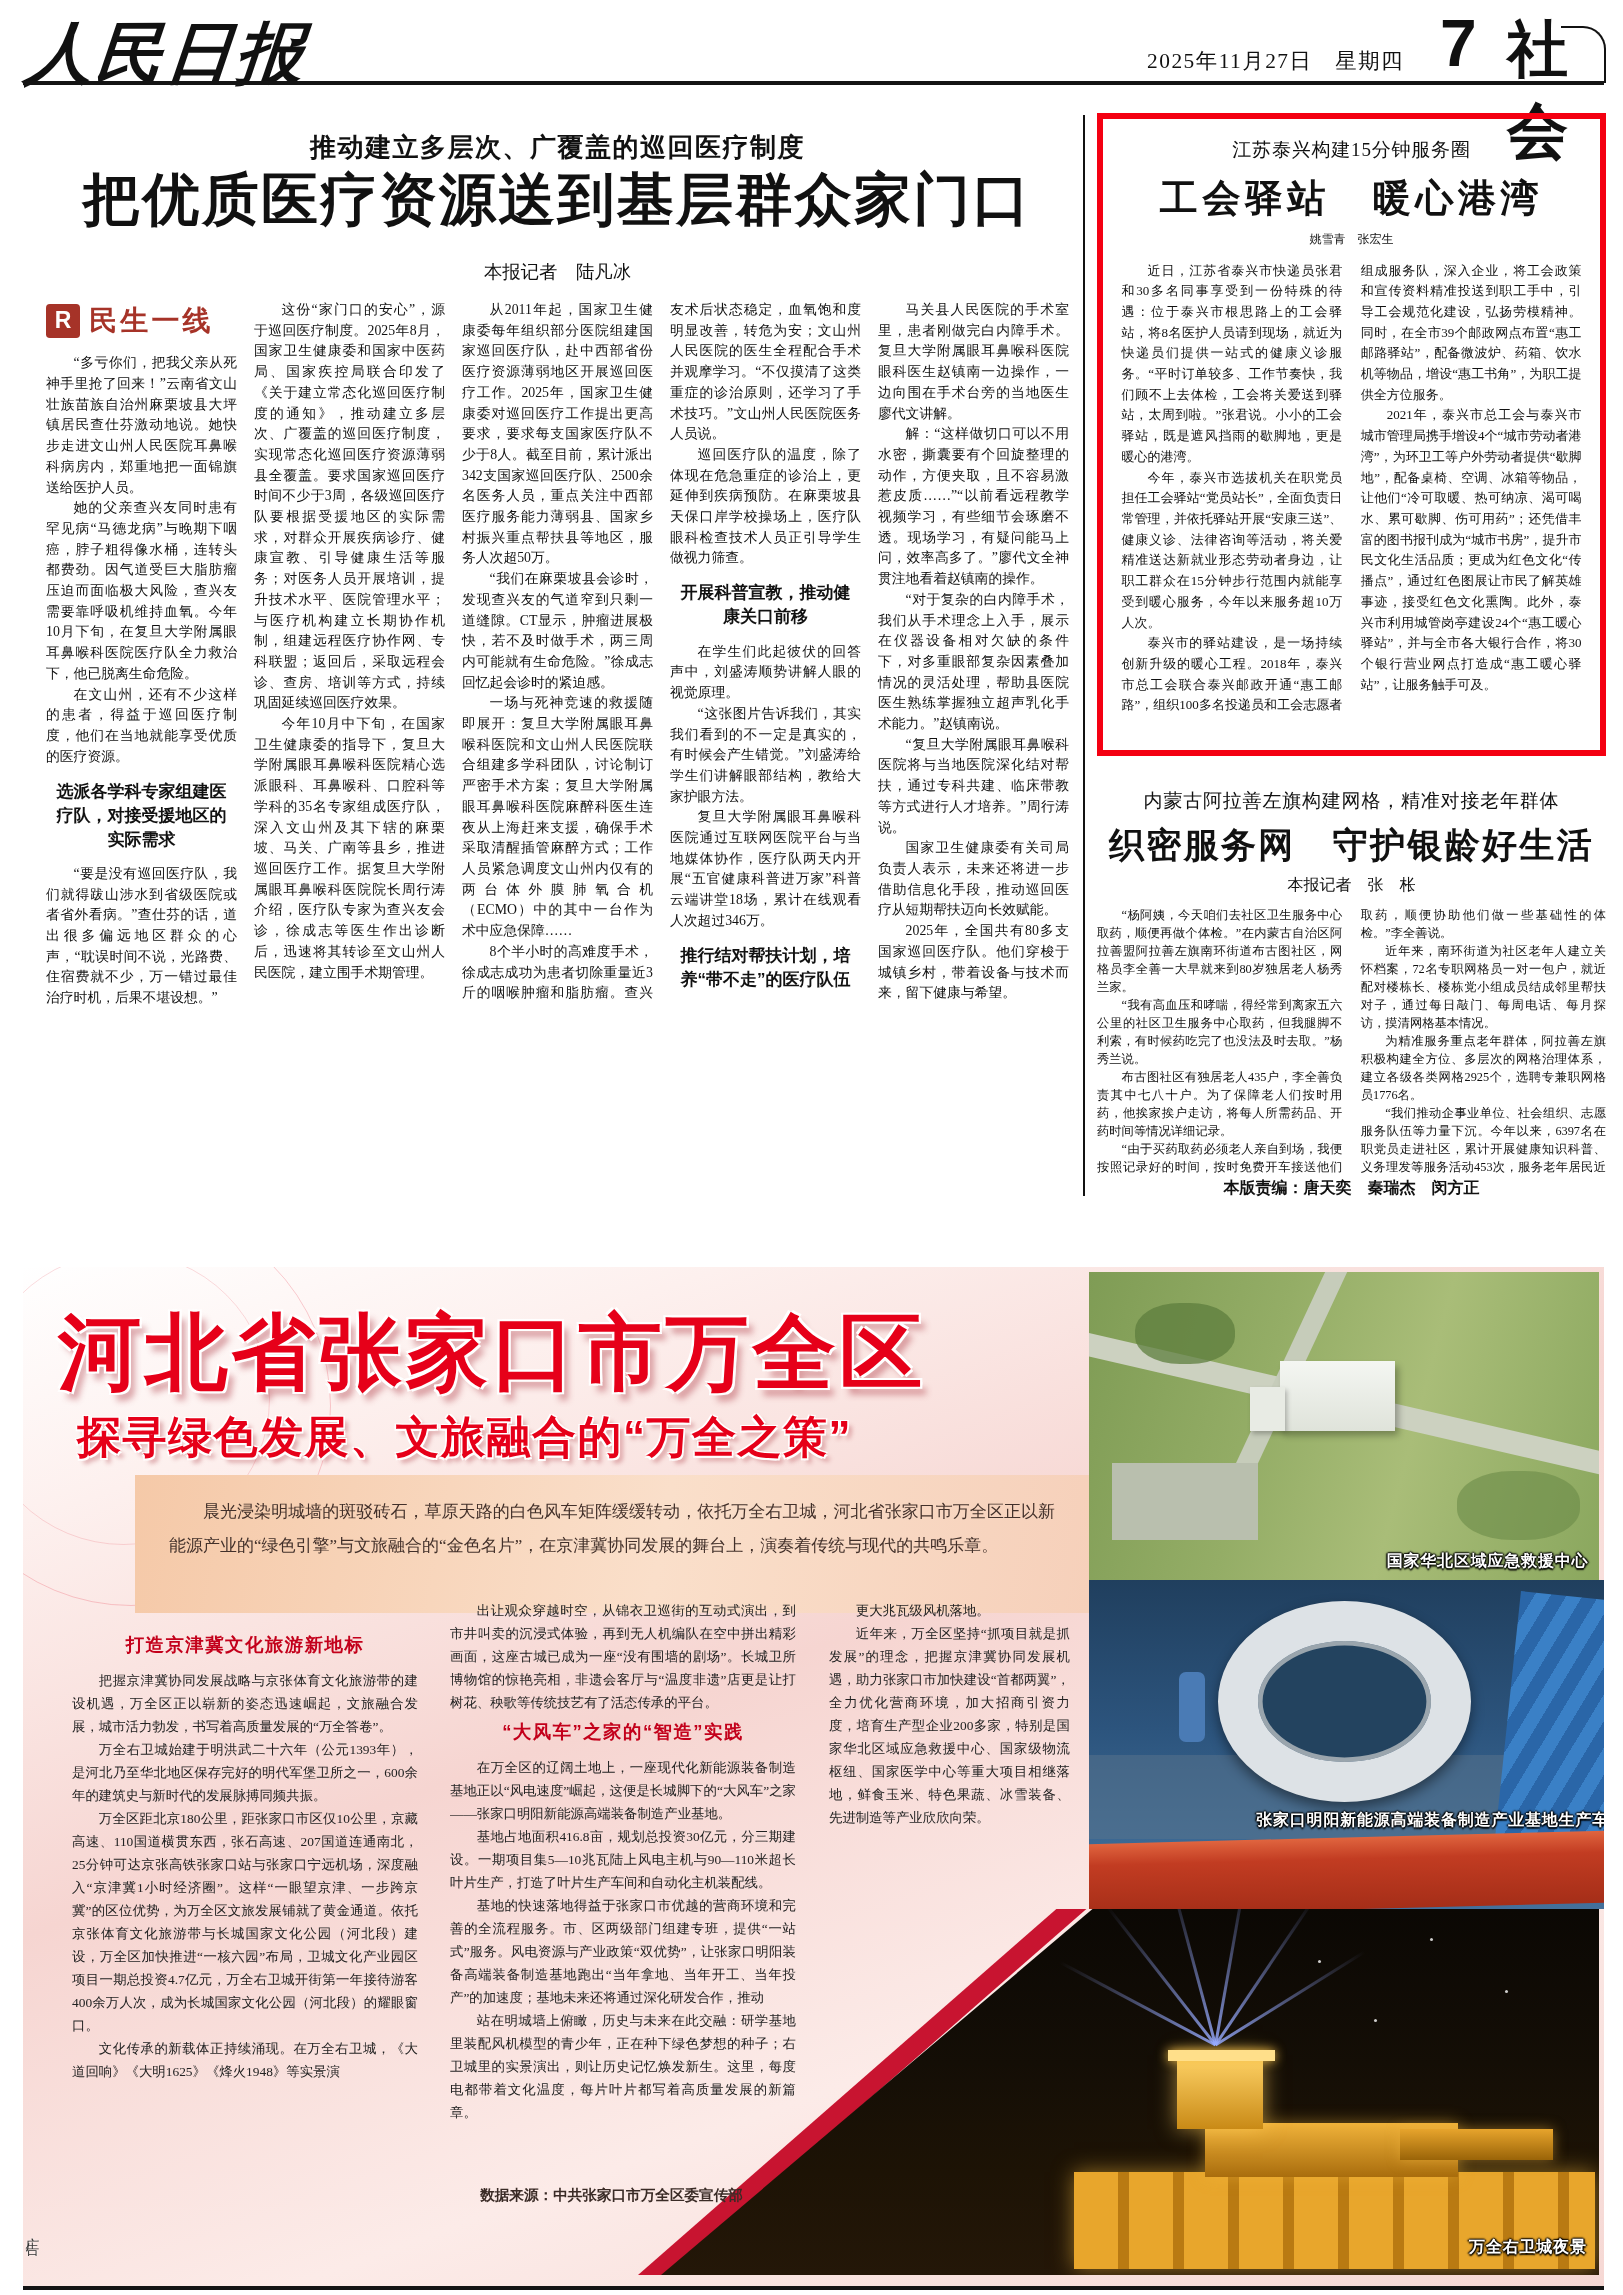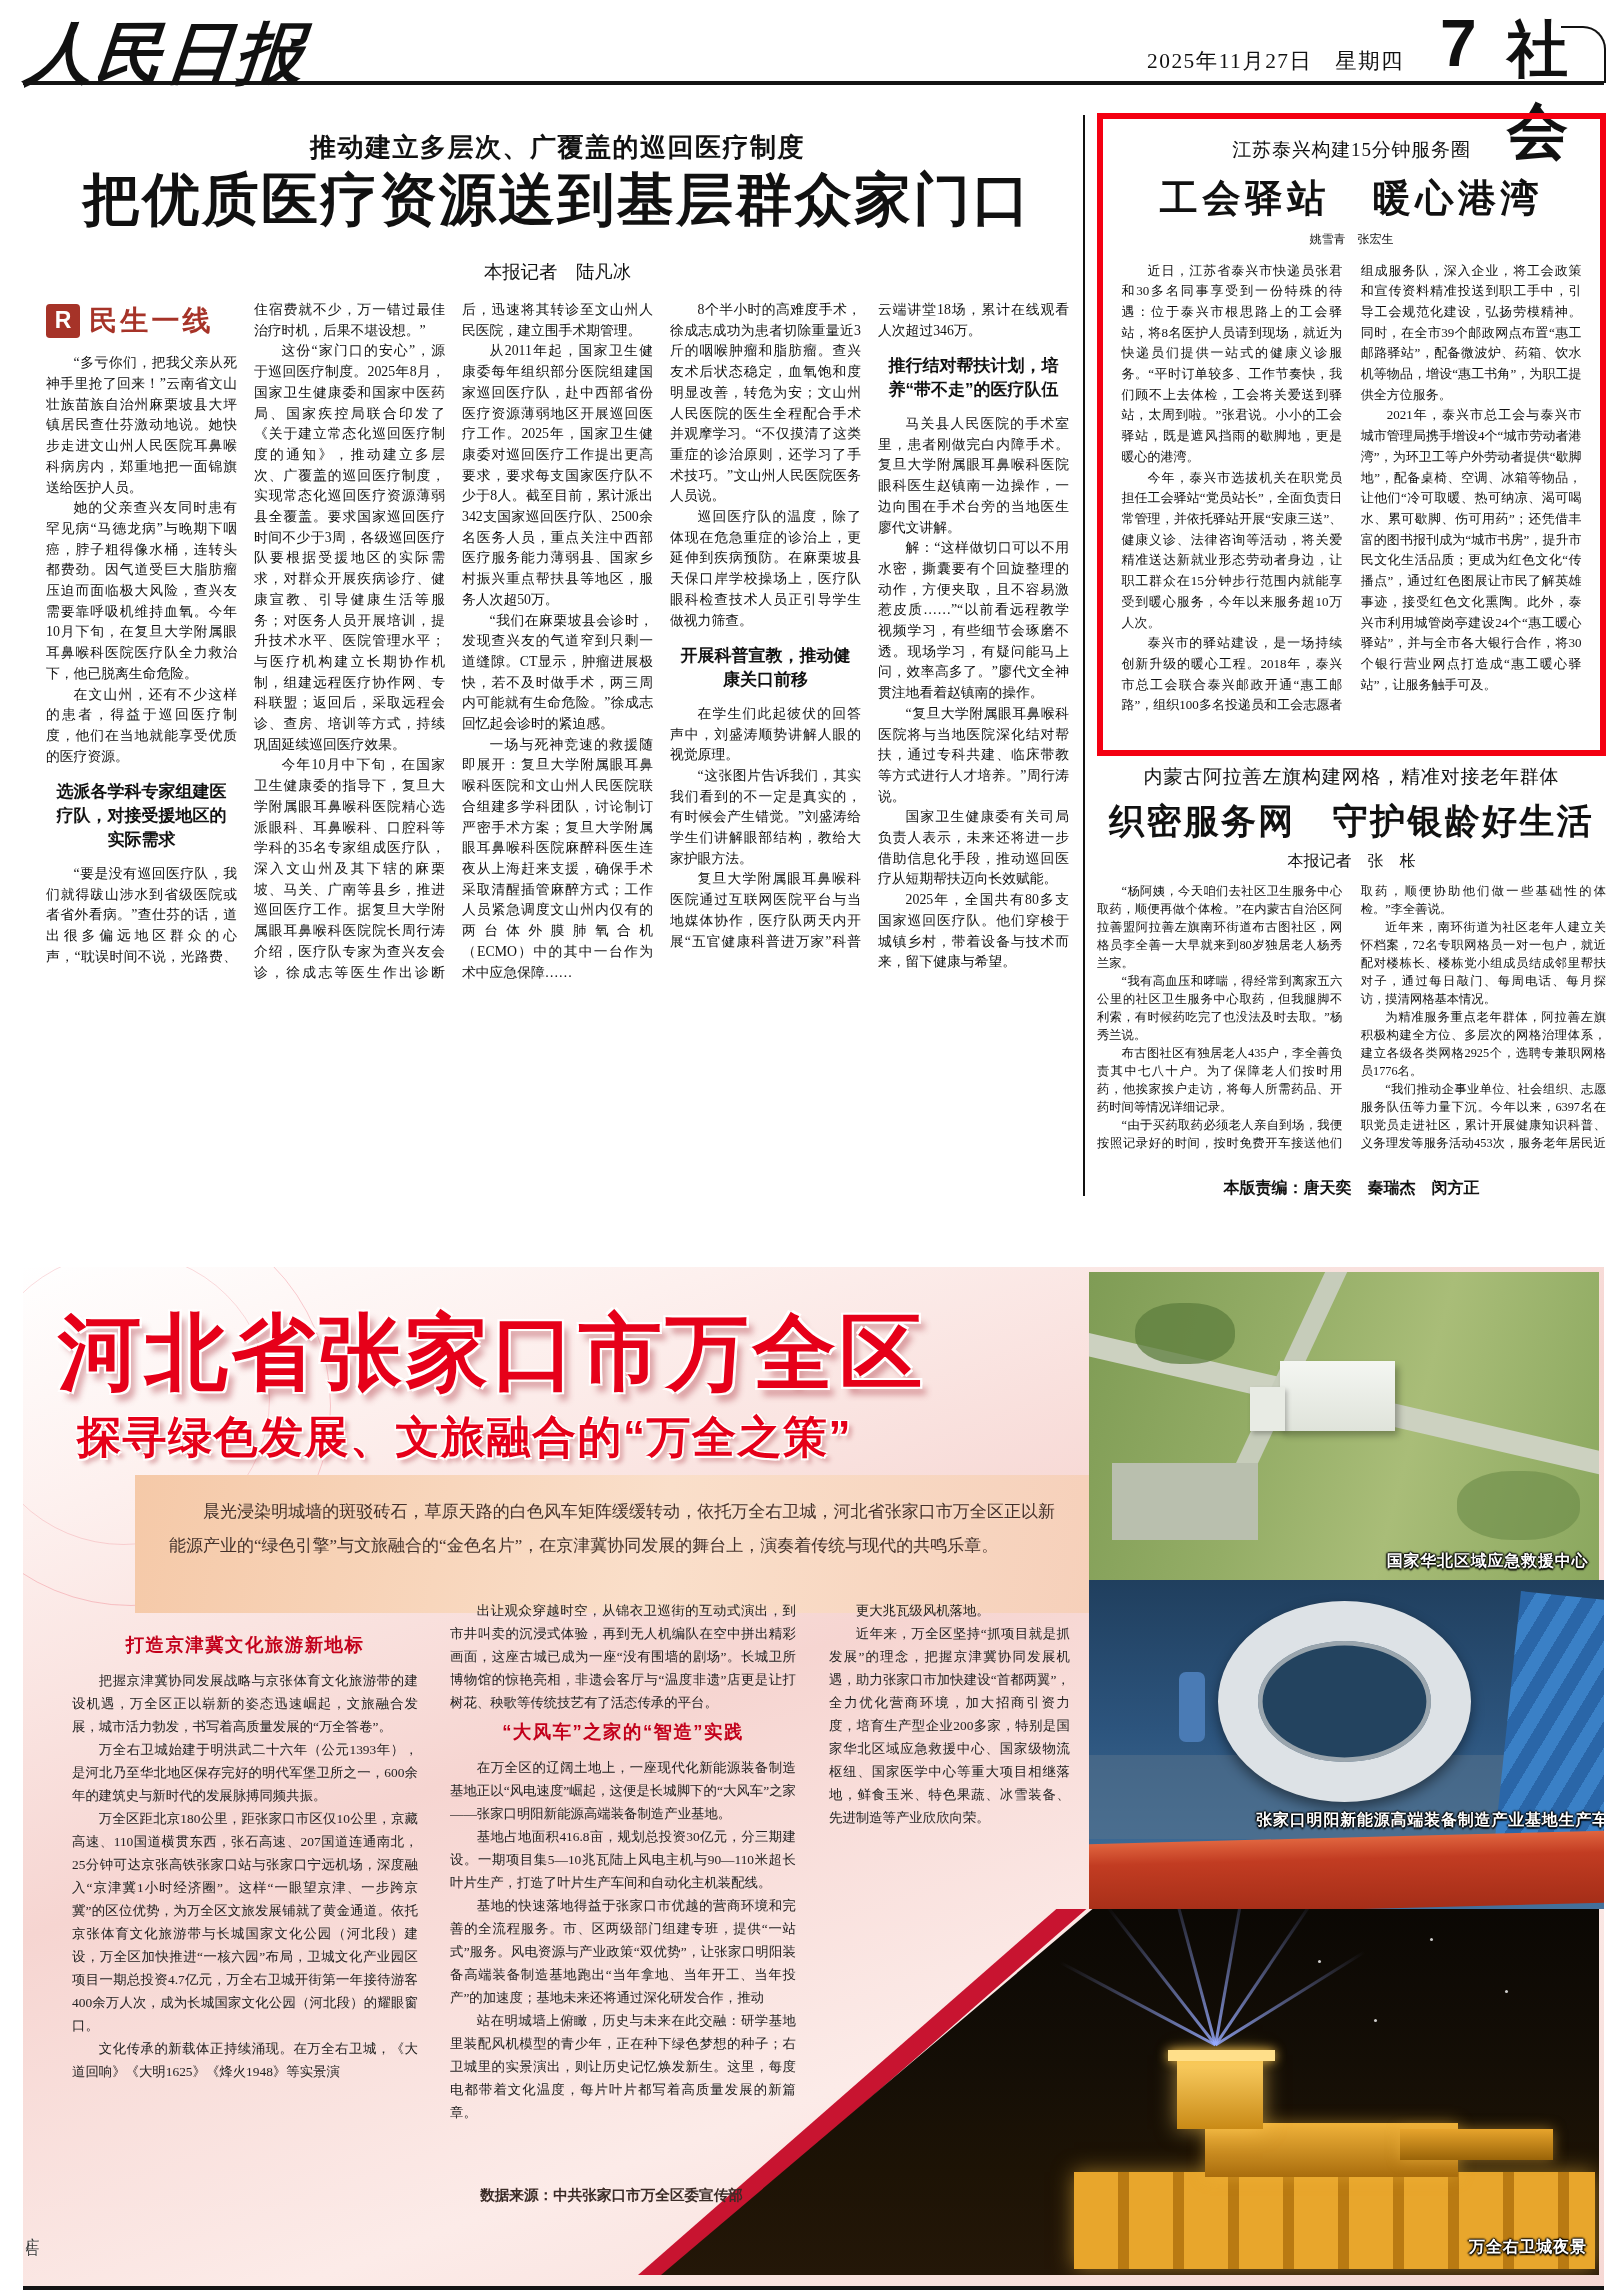--- a/index.html
+++ b/index.html
@@ -34,21 +34,21 @@
   #union-box{left:1097px;top:113px;width:509px;height:643px;border:6.1px solid #f40011;
              box-sizing:border-box;padding:10.7px 18.4px;}
   #union-kicker{text-align:center;font-size:19px;margin-top:7.7px;letter-spacing:0.8px;}
   #union-title{text-align:center;font-size:38px;font-weight:900;letter-spacing:4.6px;margin:9.2px 0 7.7px;}
   #union-byline{text-align:center;font-size:12px;margin-bottom:12.3px;}
   #union-body{column-count:2;column-gap:18.4px;height:467px;overflow:hidden;
               font-size:13px;line-height:20.7px;text-align:justify;}
   #union-body p{margin:0;text-indent:2em;}
   
   #elderly-art{left:1097px;top:764px;width:509px;}
-  #elderly-kicker{text-align:center;font-size:19px;letter-spacing:0.8px;}
+  #elderly-kicker{text-align:center;font-size:19px;letter-spacing:0.8px;margin-top:24px;}
   #elderly-title{text-align:center;font-size:35px;font-weight:900;letter-spacing:2.3px;margin:7.7px 0 6.1px;}
   #elderly-byline{text-align:center;font-size:16px;margin-bottom:10.7px;}
   #elderly-body{column-count:2;column-gap:18.4px;height:282px;overflow:hidden;
                 font-size:12.3px;line-height:18px;text-align:justify;}
   #elderly-body p{margin:0;text-indent:2em;}
   #page-editors{left:1097px;top:1178px;width:509px;text-align:center;font-size:16px;font-weight:700;}
   
   #ad{left:23px;top:1267px;width:1581px;height:1019px;overflow:hidden;
       background:linear-gradient(160deg,#ffffff 0%,#fdf0ee 16%,#f6d5d1 42%,#fcebe8 70%,#f6d8d4 100%);}
   #ad .deco1{position:absolute;left:-92px;top:-61px;width:398px;height:398px;border-radius:50%;
@@ -154,20 +154,21 @@
       <p>一场与死神竞速的救援随即展开：复旦大学附属眼耳鼻喉科医院和文山州人民医院联合组建多学科团队，讨论制订严密手术方案；复旦大学附属眼耳鼻喉科医院麻醉科医生连夜从上海赶来支援，确保手术采取清醒插管麻醉方式；工作人员紧急调度文山州内仅有的两台体外膜肺氧合机（ECMO）中的其中一台作为术中应急保障……</p>
       <p>8个半小时的高难度手术，徐成志成功为患者切除重量近3斤的咽喉肿瘤和脂肪瘤。查兴友术后状态稳定，血氧饱和度明显改善，转危为安；文山州人民医院的医生全程配合手术并观摩学习。“不仅摸清了这类重症的诊治原则，还学习了手术技巧。”文山州人民医院医务人员说。</p>
       <p>巡回医疗队的温度，除了体现在危急重症的诊治上，更延伸到疾病预防。在麻栗坡县天保口岸学校操场上，医疗队眼科检查技术人员正引导学生做视力筛查。</p>
       <h3>开展科普宣教，推动健康关口前移</h3>
       <p>在学生们此起彼伏的回答声中，刘盛涛顺势讲解人眼的视觉原理。</p>
       <p>“这张图片告诉我们，其实我们看到的不一定是真实的，有时候会产生错觉。”刘盛涛给学生们讲解眼部结构，教给大家护眼方法。</p>
       <p>复旦大学附属眼耳鼻喉科医院通过互联网医院平台与当地媒体协作，医疗队两天内开展“五官健康科普进万家”科普云端讲堂18场，累计在线观看人次超过346万。</p>
       <h3>推行结对帮扶计划，培养“带不走”的医疗队伍</h3>
       <p>马关县人民医院的手术室里，患者刚做完白内障手术。复旦大学附属眼耳鼻喉科医院眼科医生赵镇南一边操作，一边向围在手术台旁的当地医生廖代文讲解。</p>
       <p>解：“这样做切口可以不用水密，撕囊要有个回旋整理的动作，方便夹取，且不容易激惹皮质……”“以前看远程教学视频学习，有些细节会琢磨不透。现场学习，有疑问能马上问，效率高多了。”廖代文全神贯注地看着赵镇南的操作。</p>
+      <p>“对于复杂的白内障手术，我们从手术理念上入手，展示在仪器设备相对欠缺的条件下，对多重眼部复杂因素叠加情况的灵活处理，帮助县医院医生熟练掌握独立超声乳化手术能力。”赵镇南说。</p>
       <p>“复旦大学附属眼耳鼻喉科医院将与当地医院深化结对帮扶，通过专科共建、临床带教等方式进行人才培养。”周行涛说。</p>
       <p>国家卫生健康委有关司局负责人表示，未来还将进一步借助信息化手段，推动巡回医疗从短期帮扶迈向长效赋能。</p>
       <p>2025年，全国共有80多支国家巡回医疗队。他们穿梭于城镇乡村，带着设备与技术而来，留下健康与希望。</p>
     </div>
   <div class="abs" id="article-divider"></div>
 
   <div class="abs" id="union-box">
     <div id="union-kicker">江苏泰兴构建15分钟服务圈</div>
     <div id="union-title">工会驿站　暖心港湾</div>
     <div id="union-byline">姚雪青　张宏生</div>

